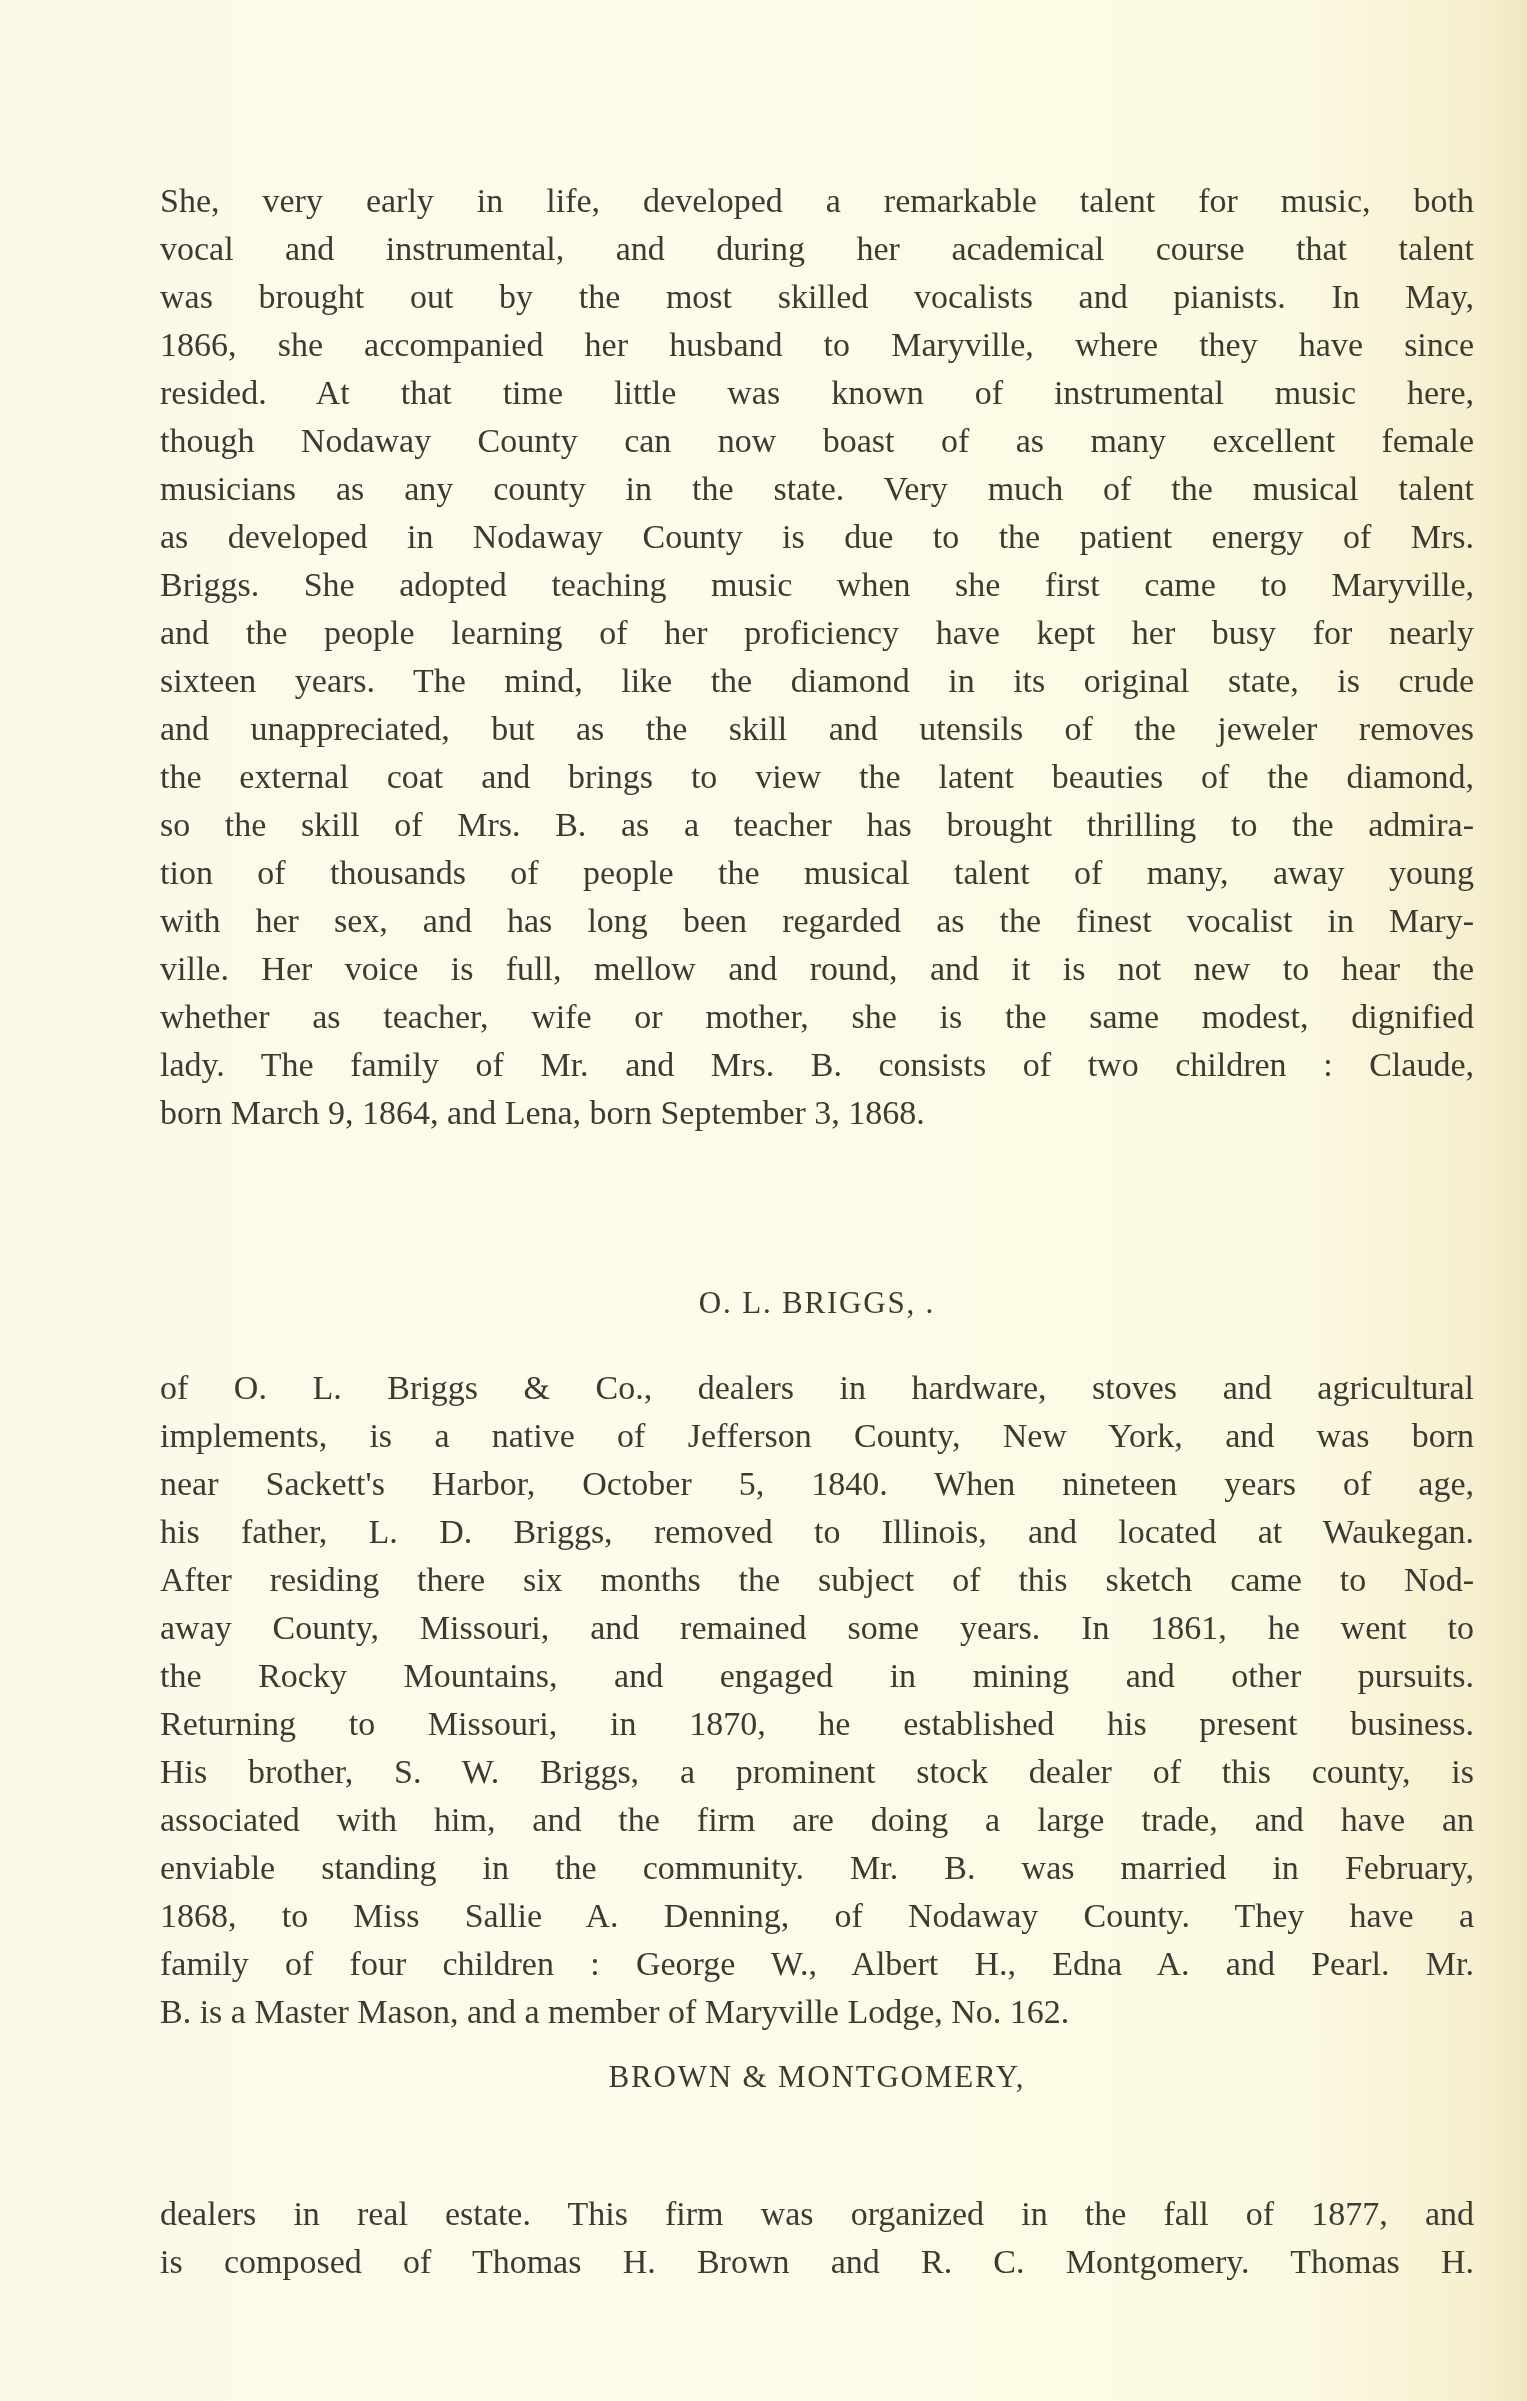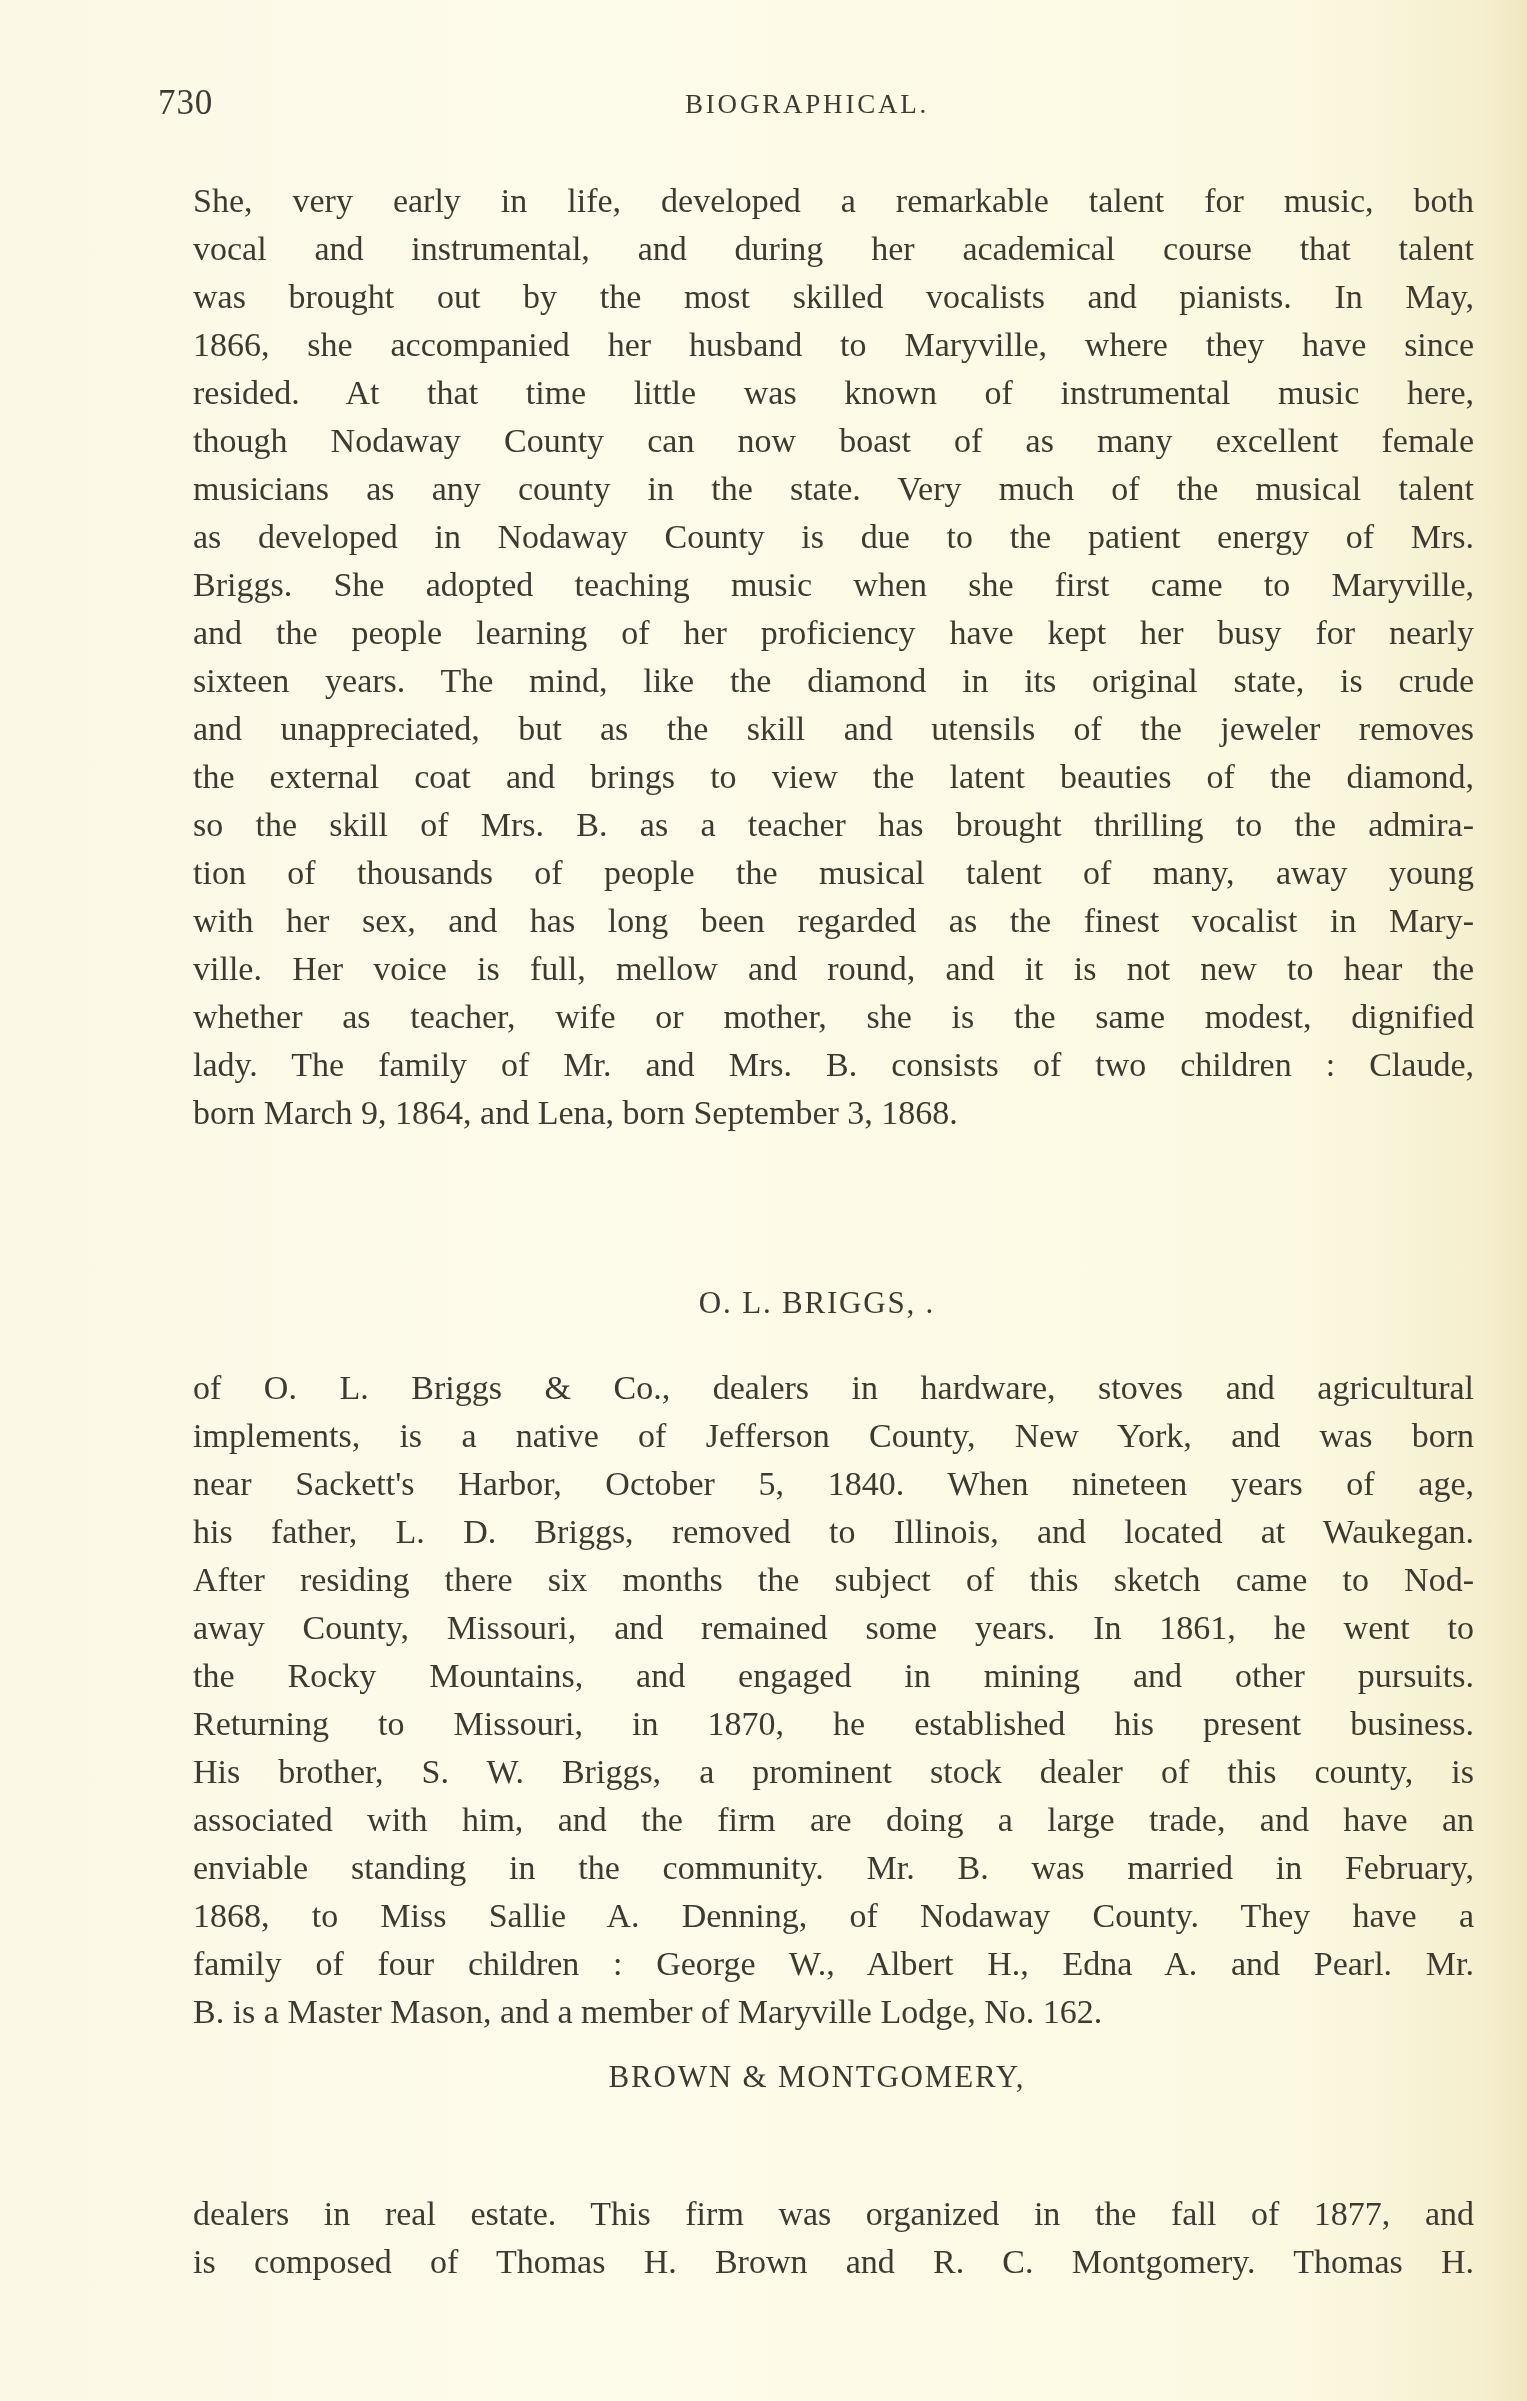--- a/index.html
+++ b/index.html
@@ -8,33 +8,29 @@
     background: linear-gradient(90deg, #fbf8e6 0%, #fdfbea 40%, #fcf9e2 85%, #f6efcf 97%, #efe6c0 100%);
     font-family: "Liberation Serif", "DejaVu Serif", serif;
     color: #3d3b31;
     position: relative;
   }
   .page { position: absolute; left: 0; top: 0; width: 1527px; height: 2401px; }
   .running-head { position: absolute; top: 83px; left: 158px; width: 1314px; height: 46px; }
   .page-number { position: absolute; left: 0; top: 0; font-size: 35px; letter-spacing: 0.9px; }
   .running-title { position: absolute; left: 527px; top: 5.5px; font-size: 27px; letter-spacing: 2.8px; }
   .para { position: absolute; left: 160px; width: 1314px; font-size: 34px; line-height: 48px; }
-  .line { display: block; text-align: justify; text-align-last: justify; white-space: nowrap; height: 48px; overflow: visible; margin-left: 33px; }
+  .line { display: block; text-align: justify; text-align-last: justify; white-space: nowrap; height: 48px; overflow: visible; }
   .line.last { text-align-last: left; }
   .section-heading { position: absolute; left: 160px; width: 1314px; text-align: center; font-size: 31px; letter-spacing: 1.8px; }
 </style>
 </head>
 <body>
 
 <div class="page">
 
-  <div class="running-head">
-    <span class="page-number">730</span>
-    <span class="running-title">BIOGRAPHICAL.</span>
-  </div>
 
   <div class="para" style="top:177px;">
     <span class="line">She, very early in life, developed a remarkable talent for music, both</span>
     <span class="line">vocal and instrumental, and during her academical course that talent</span>
     <span class="line">was brought out by the most skilled vocalists and pianists. In May,</span>
     <span class="line">1866, she accompanied her husband to Maryville, where they have since</span>
     <span class="line">resided. At that time little was known of instrumental music here,</span>
     <span class="line">though Nodaway County can now boast of as many excellent female</span>
     <span class="line">musicians as any county in the state. Very much of the musical talent</span>
     <span class="line">as developed in Nodaway County is due to the patient energy of Mrs.</span>

